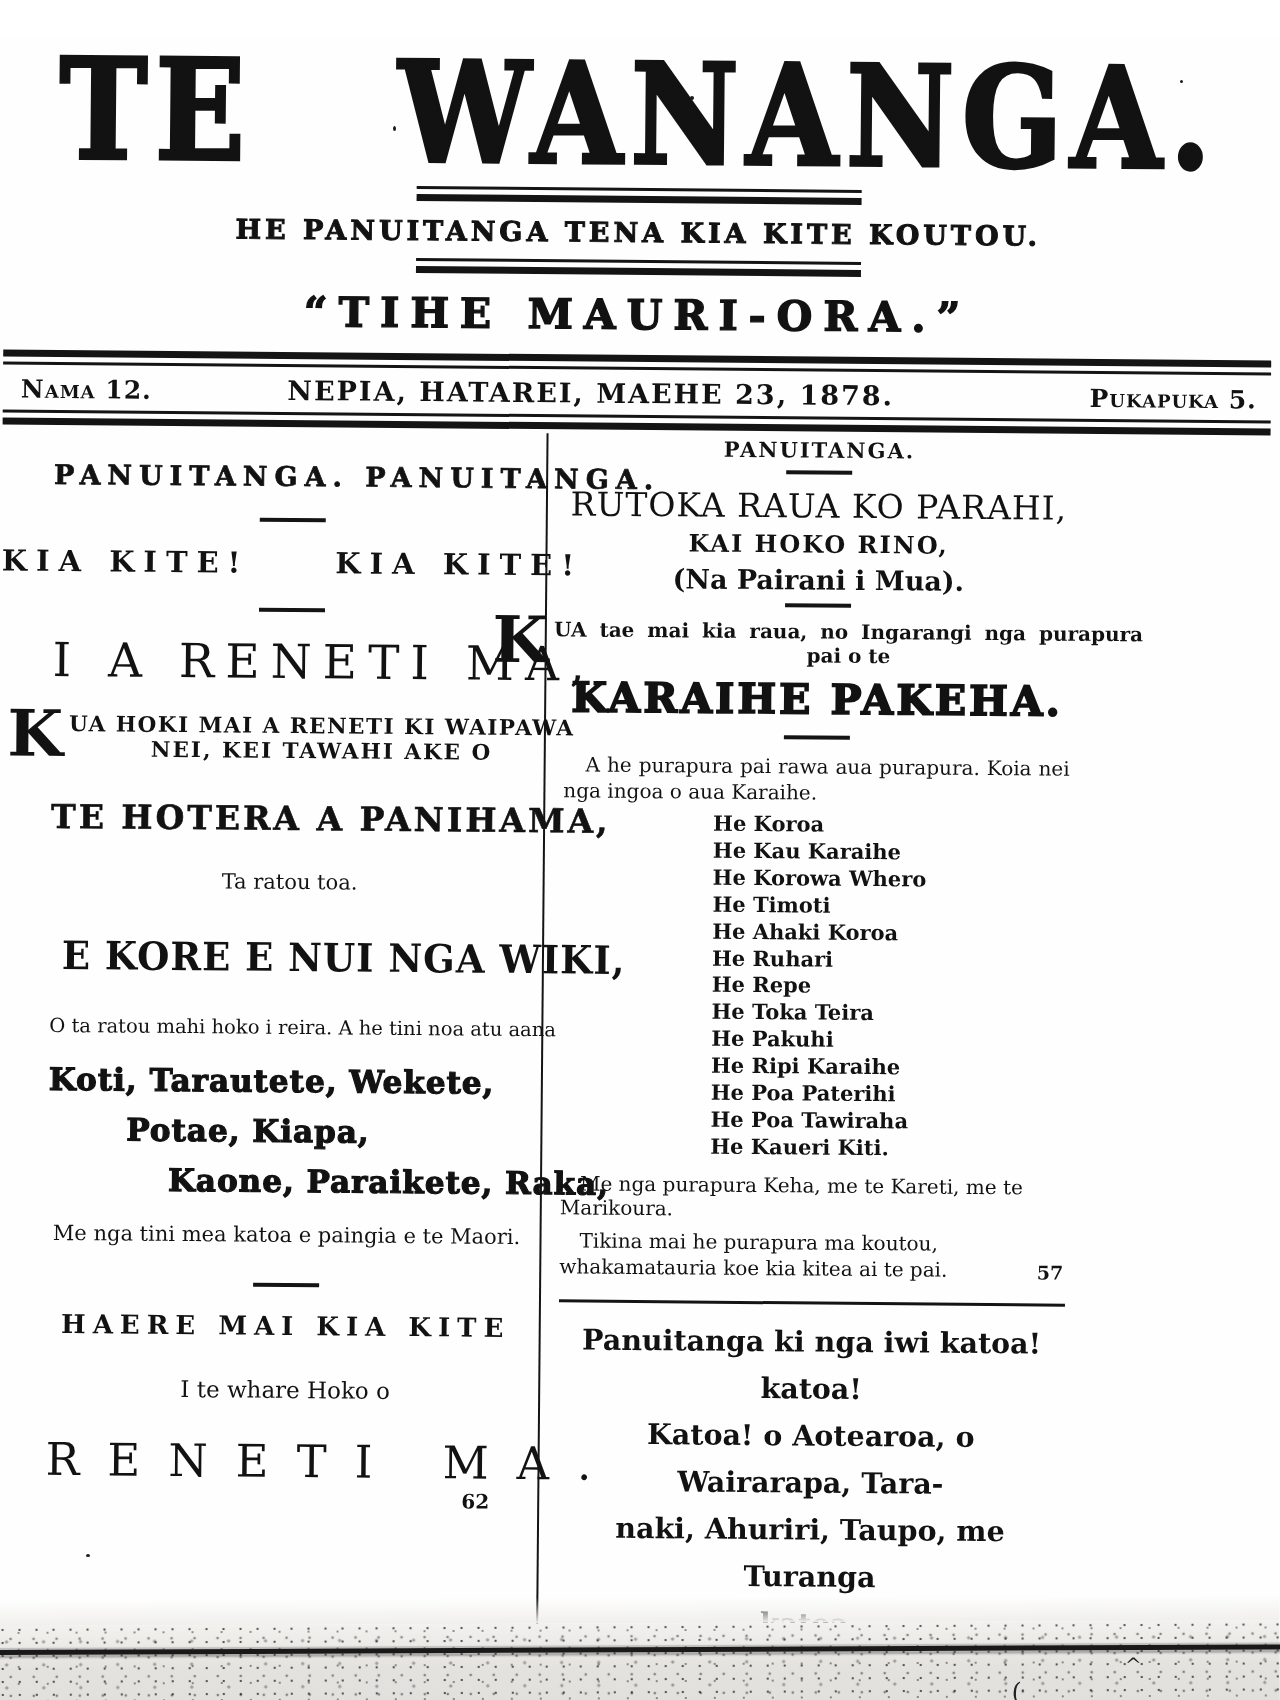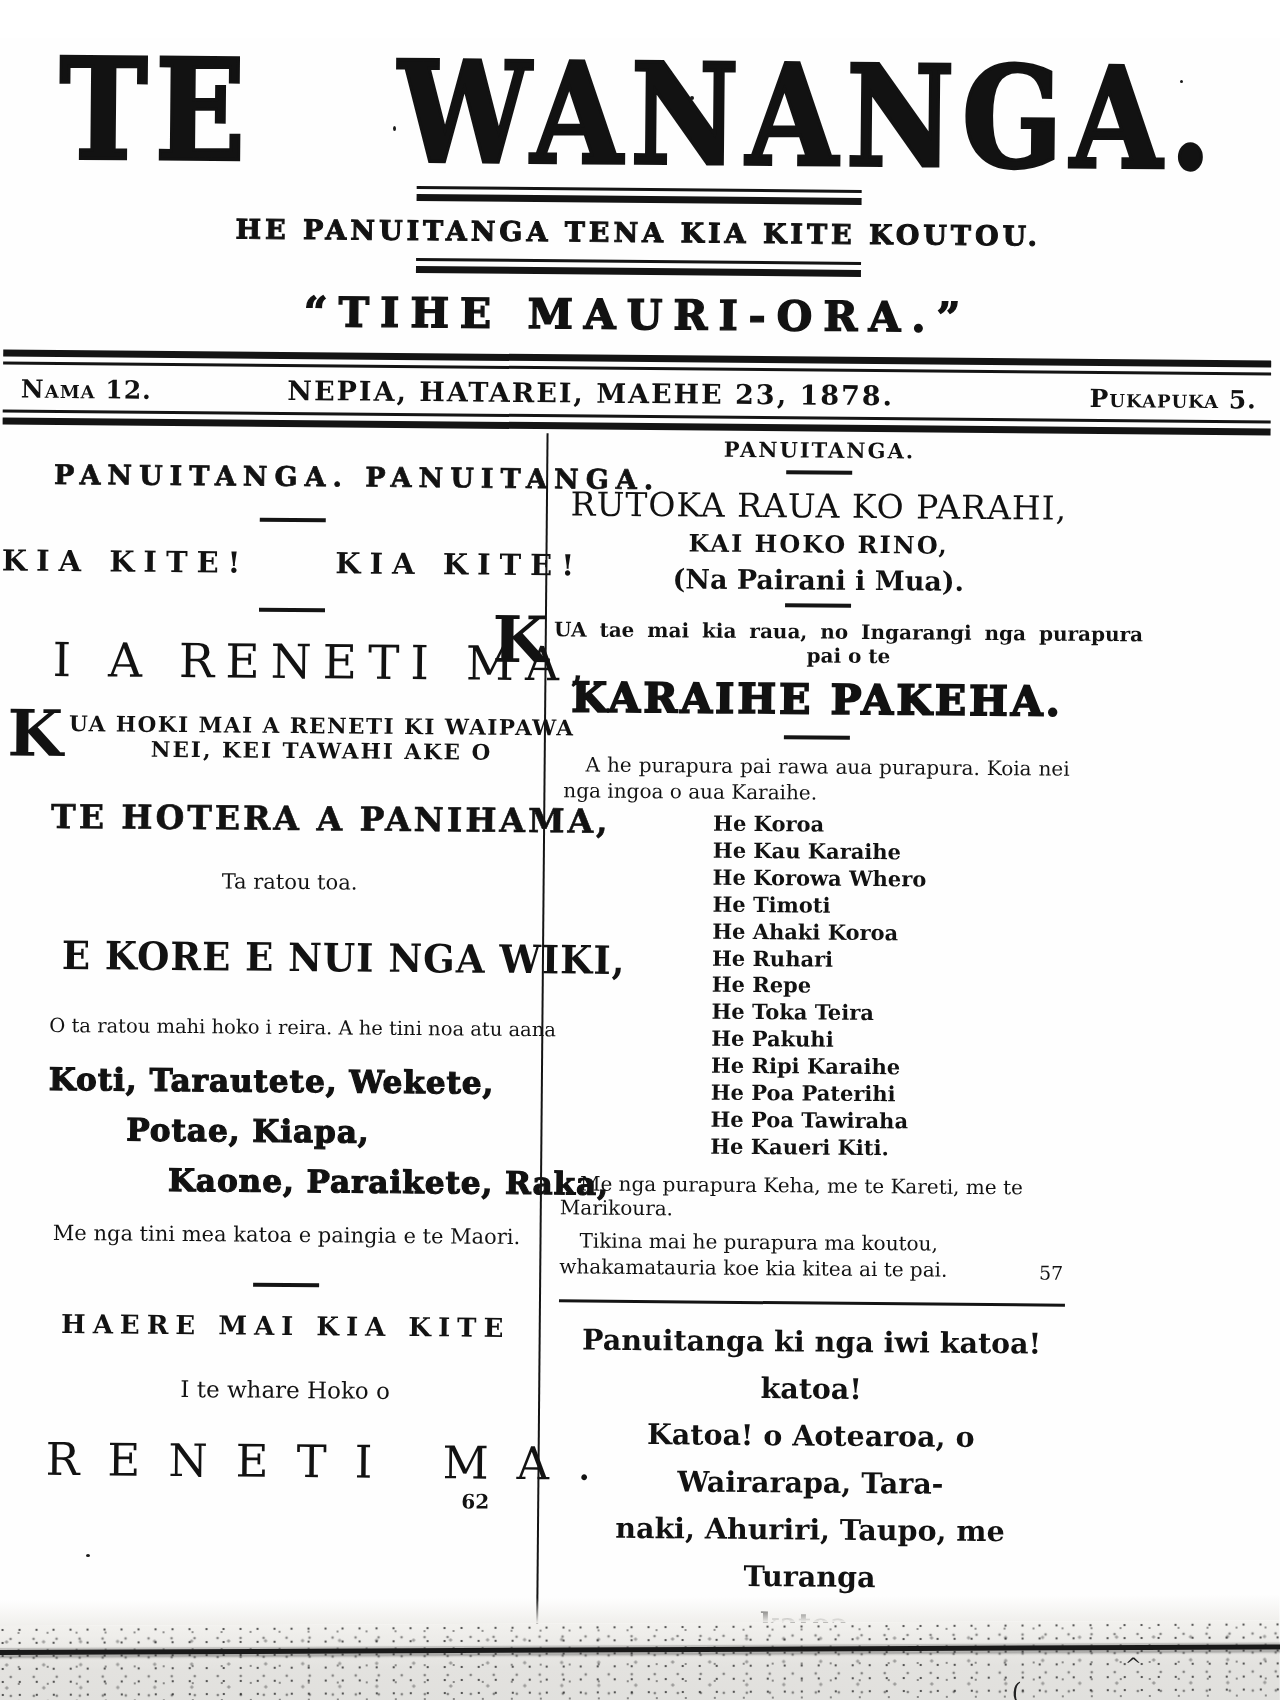--- a/index.html
+++ b/index.html
@@ -97,21 +97,21 @@
   .kua-r-l1{font-size:20px;font-weight:600;word-spacing:6px;white-space:nowrap;}
   .kua-r-l2{font-size:20px;font-weight:600;}
   .karaihe{margin-top:6px;text-align:center;font-size:41px;font-weight:700;
     letter-spacing:3px;-webkit-text-stroke:1.8px #121212;white-space:nowrap;}
   .rc-rule-c{margin-top:12px;}
   .a-he{margin-top:14px;font-size:20px;line-height:1.3;text-indent:22px;text-align:justify;}
   .seed-list{margin-top:6px;margin-left:150px;font-size:21px;font-weight:600;line-height:1.28;}
   .me-nga-r{margin-top:12px;font-size:20px;text-indent:20px;}
   .tikina-wrap{position:relative;margin-top:8px;}
   .tikina{font-size:20px;line-height:1.3;text-indent:20px;margin:0;}
-  .num57{position:absolute;right:2px;bottom:0;font-size:19px;font-weight:400;text-align:center;}
+  .num57{position:absolute;right:2px;bottom:0;font-size:19px;font-weight:700;text-align:center;}
   .rc-big-rule{margin-top:20px;}
   .iwi{margin-top:14px;text-align:center;font-size:28.5px;font-weight:700;line-height:1.65;}
   .iwi span{display:block;}
   .rc-rule-d{margin-top:14px;}
   .he-para{margin-top:12px;font-size:19.5px;line-height:1.28;text-align:justify;margin-bottom:0;}
   .dropcap-h{float:left;font-size:62px;line-height:0.78;font-weight:600;padding:6px 8px 0 0;}
 
   
   .noise-band{
     position:absolute;left:0;bottom:0;width:1280px;height:112px;

